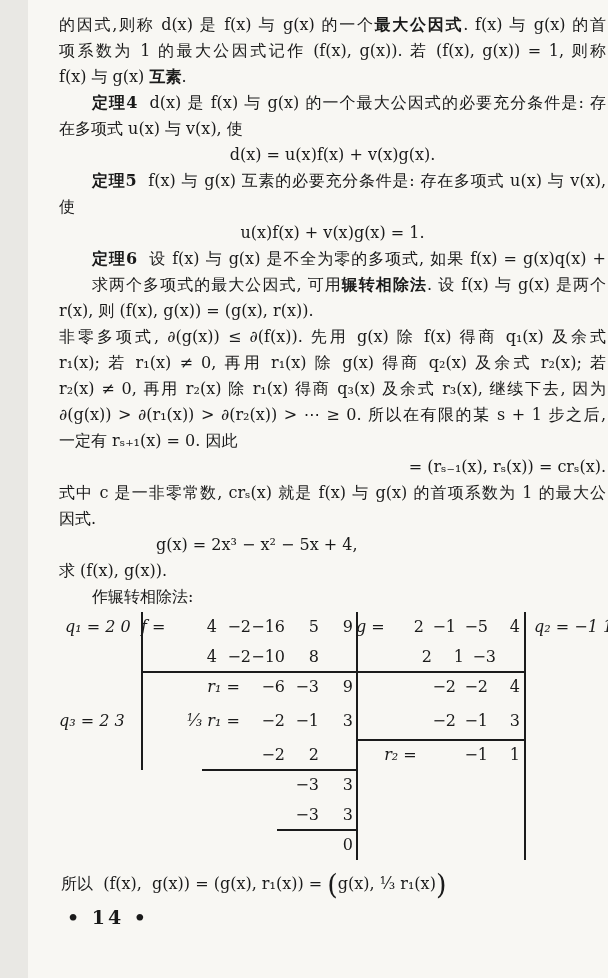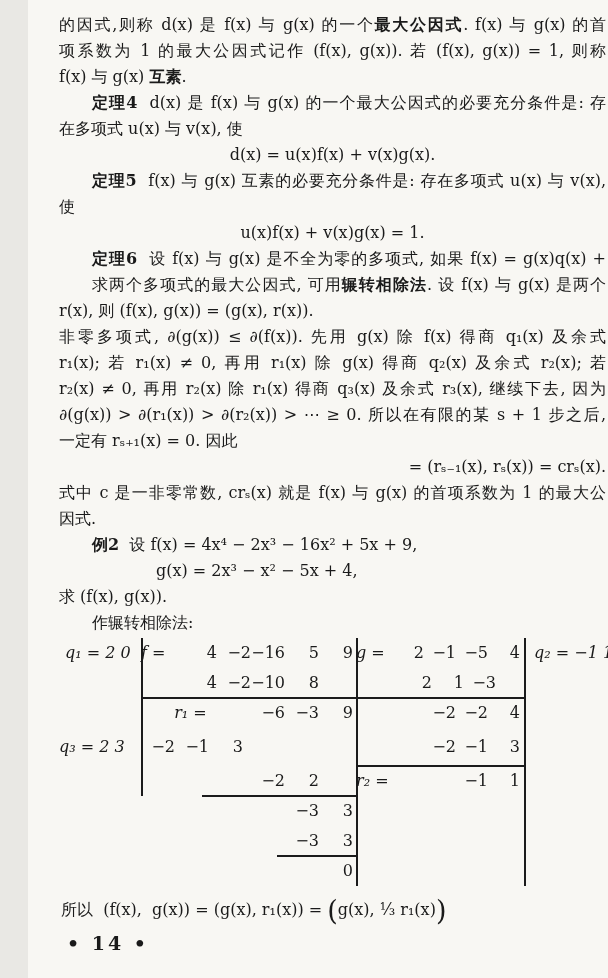--- a/index.html
+++ b/index.html
@@ -57,28 +57,28 @@
   .hl{position:absolute;height:2px;background:#1b1b1b;left:0;right:0;}
   .fsec .h1{top:59px;}
   .fsec .h2{top:157px;left:61px;}
   .fsec .h3{top:217px;left:136px;}
   .gsec .h1{top:59px;}
   .gsec .h2{top:127px;}
   .row{display:flex;height:30px;line-height:30px;}
   .rowF{height:38px;line-height:38px;}
   .lab{font-style:italic;white-space:pre;}
   .w42{width:42px;}
-  .w110{width:110px;text-align:center;padding-right:6px;box-sizing:border-box;}
+  .w110{width:110px;text-align:right;padding-right:6px;box-sizing:border-box;}
   .w144{width:144px;}
   .w178{width:178px;}
   .n34{width:34px;text-align:right;}
   .w36{width:36px;}
   .w44{width:44px;}
   .w68{width:68px;}
-  .w100{width:100px;text-align:left;padding-right:6px;box-sizing:border-box;}
+  .w100{width:100px;text-align:center;padding-right:6px;box-sizing:border-box;}
   .n32{width:32px;text-align:right;}
   
   .concl{
     margin-top:6px;padding-left:2px;
     font-size:16px;height:36px;line-height:36px;
     white-space:pre;
   }
   .bp{font-size:27px;line-height:0;vertical-align:-5px;}
   .footer{
     margin-top:4px;padding-left:8px;
@@ -104,21 +104,20 @@
     <div class="ln ind full"><span>求两个多项式的最大公因式, 可用</span><span class="b">辗转相除法</span><span>. 设 f(x) 与 g(x) 是两个</span></div>
     <div class="ln"><span>r(x), 则 (f(x), g(x)) = (g(x), r(x)).</span></div>
     <div class="ln full"><span>非零多项式, ∂(g(x)) ≤ ∂(f(x)). 先用 g(x) 除 f(x) 得商 q₁(x) 及余式</span></div>
     <div class="ln full"><span>r₁(x); 若 r₁(x) ≠ 0, 再用 r₁(x) 除 g(x) 得商 q₂(x) 及余式 r₂(x); 若</span></div>
     <div class="ln full"><span>r₂(x) ≠ 0, 再用 r₂(x) 除 r₁(x) 得商 q₃(x) 及余式 r₃(x), 继续下去, 因为</span></div>
     <div class="ln full"><span>∂(g(x)) &gt; ∂(r₁(x)) &gt; ∂(r₂(x)) &gt; ⋯ ≥ 0. 所以在有限的某 s + 1 步之后,</span></div>
     <div class="ln"><span>一定有 rₛ₊₁(x) = 0. 因此</span></div>
     <div class="ln sh"><span>= (rₛ₋₁(x), rₛ(x)) = crₛ(x).</span></div>
     <div class="ln full"><span>式中 c 是一非零常数, crₛ(x) 就是 f(x) 与 g(x) 的首项系数为 1 的最大公</span></div>
     <div class="ln"><span>因式.</span></div>
-    <div class="ln ind"><span class="b">例2</span><span>  设 f(x) = 4x⁴ − 2x³ − 16x² + 5x + 9,</span></div>
     <div class="ln off"><span>g(x) = 2x³ − x² − 5x + 4,</span></div>
     <div class="ln"><span>求 (f(x), g(x)).</span></div>
     <div class="ln ind"><span>作辗转相除法:</span></div>
   </div>
 
   <div class="dtable">
     <div class="vline v1"></div>
     <div class="vline v2"></div>
     <div class="vline v3"></div>
 
@@ -146,20 +145,21 @@
           <span class="n34">−10</span>
           <span class="n34">8</span>
         </div>
       <div class="row">
           <span class="lab w110">r₁ = </span>
           <span class="n34">−6</span>
           <span class="n34">−3</span>
           <span class="n34">9</span>
         </div>
       <div class="row rowF">
+          <span class="lab w110">⅓ r₁ = </span>
           <span class="n34">−2</span>
           <span class="n34">−1</span>
           <span class="n34">3</span>
         </div>
       <div class="row">
           <span class="w110"></span>
           <span class="n34">−2</span>
           <span class="n34">2</span>
         </div>
       <div class="row">

